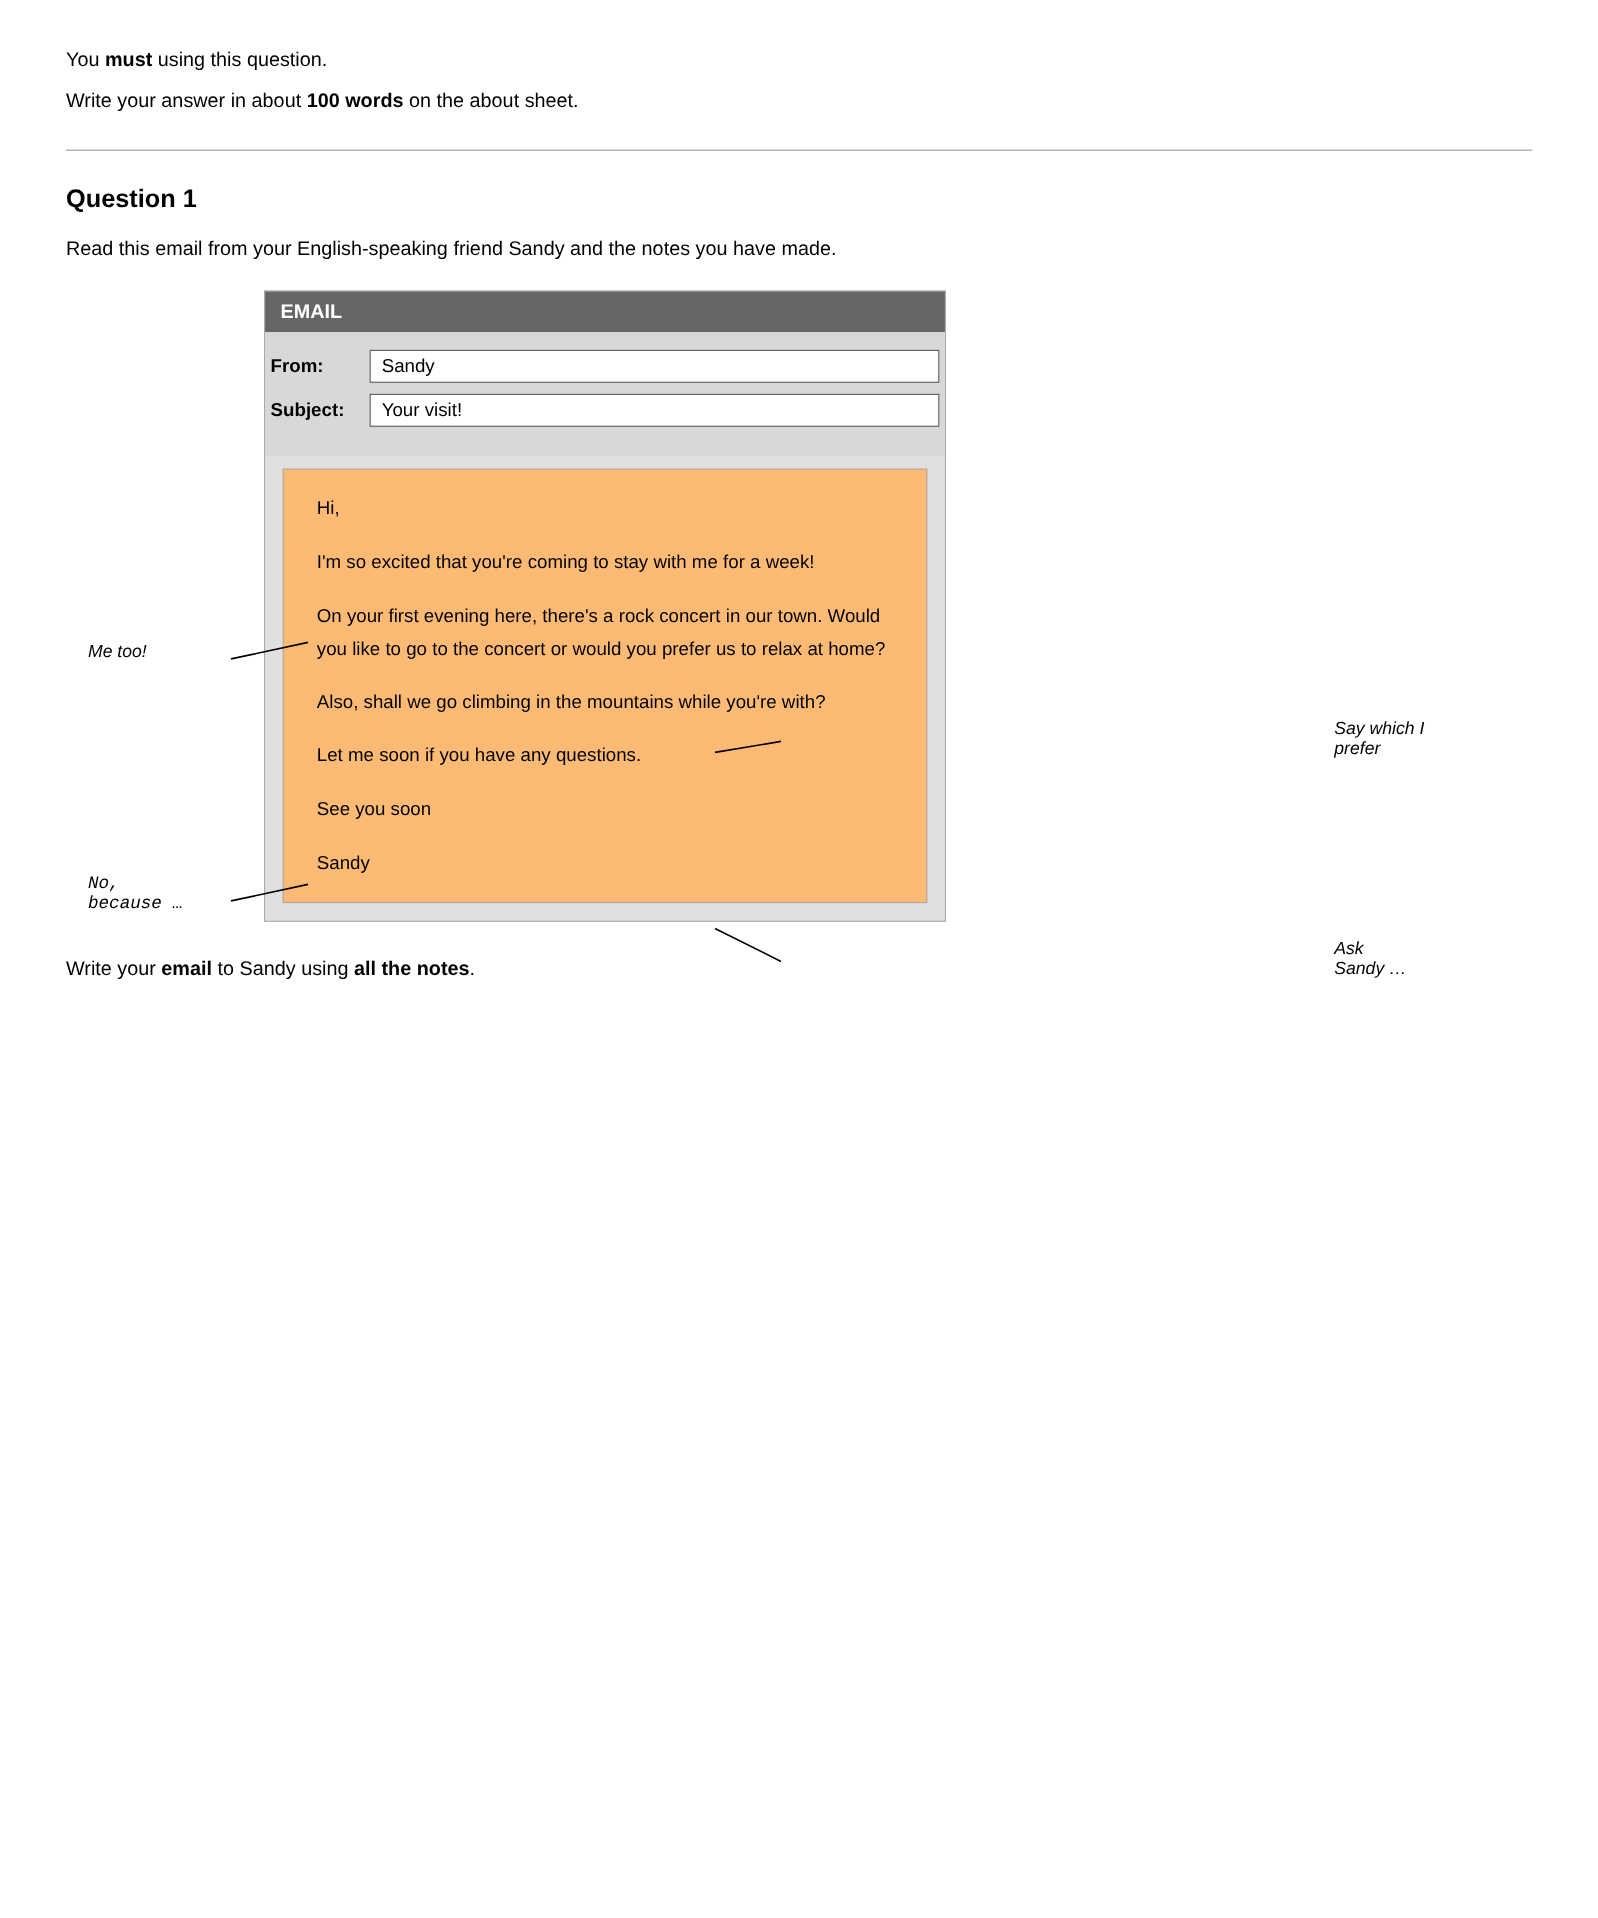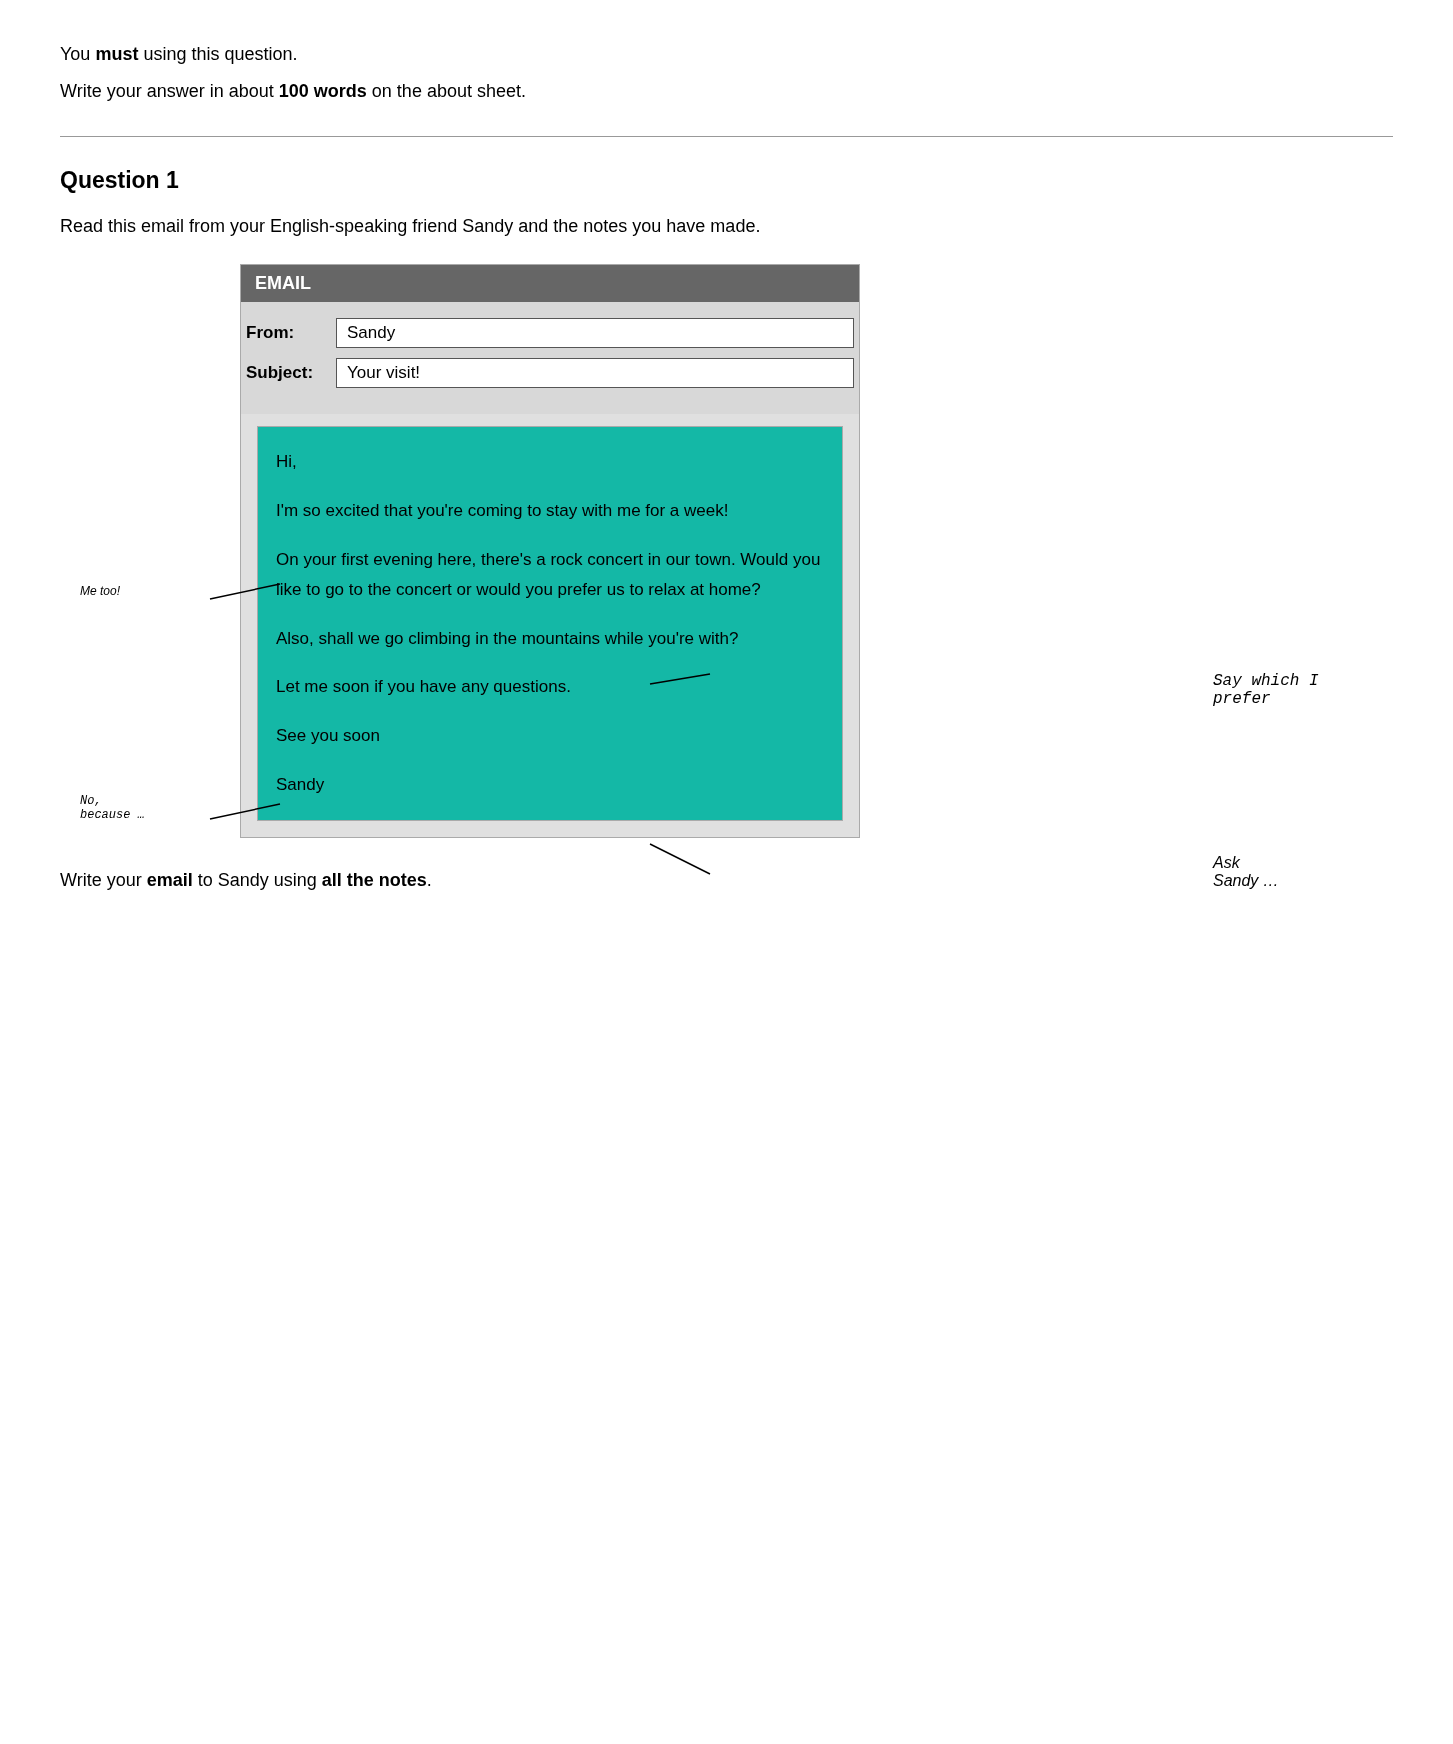--- a/index.html
+++ b/index.html
@@ -83,39 +83,39 @@
     .field-value {
       border: 1px solid #555;
       background: #fff;
       padding: 4px 10px;
       flex: 1;
       font-size: 17px;
     }
 
     .email-body {
       border: 1px solid #aaa;
-      background: #14b8a6;
+      background: #fdba74;
       margin: 12px 16px 16px 16px;
-      padding: 20px 18px;
+      padding: 20px 30px;
       line-height: 1.8;
       font-size: 17px;
     }
 
     .email-body p {
       margin-bottom: 18px;
     }
 
     .email-body p:last-child {
       margin-bottom: 0;
     }
 
     .annotation-left {
       position: absolute;
       font-style: italic;
-      font-size: 12px;
+      font-size: 16px;
       color: #000;
     }
 
     .annotation-right {
       position: absolute;
       font-style: italic;
       font-size: 16px;
       color: #000;
       right: -160px;
       text-align: left;
@@ -188,21 +188,21 @@
         <p>Hi,</p>
         <p>I'm so excited that you're coming to stay with me for a week!</p>
         <p>On your first evening here, there's a rock concert in our town. Would you like to go to the concert or would you prefer us to relax at home?</p>
         <p>Also, shall we go climbing in the mountains while you're with?</p>
         <p>Let me soon if you have any questions.</p>
         <p>See you soon</p>
         <p>Sandy</p>
       </div>
     </div>
 
-    <div class="annotation-right" style="top: 408px; right: -175px; width: 155px; font-family: Liberation Mono, monospace;">
+    <div class="annotation-right" style="top: 390px; right: -175px; width: 155px;">
       <span><em>Say which I<br>prefer</em></span>
     </div>
 
     <div class="annotation-right" style="top: 590px; right: -175px; width: 155px;">
       <span><em>Ask<br>Sandy …</em></span>
     </div>
 
     <svg class="lines-overlay" style="position:absolute; top:0; left:-180px; width:820px; height:800px; overflow:visible;">
 
       <line x1="150" y1="335" x2="220" y2="320" stroke="#000" stroke-width="1.5"></line>

